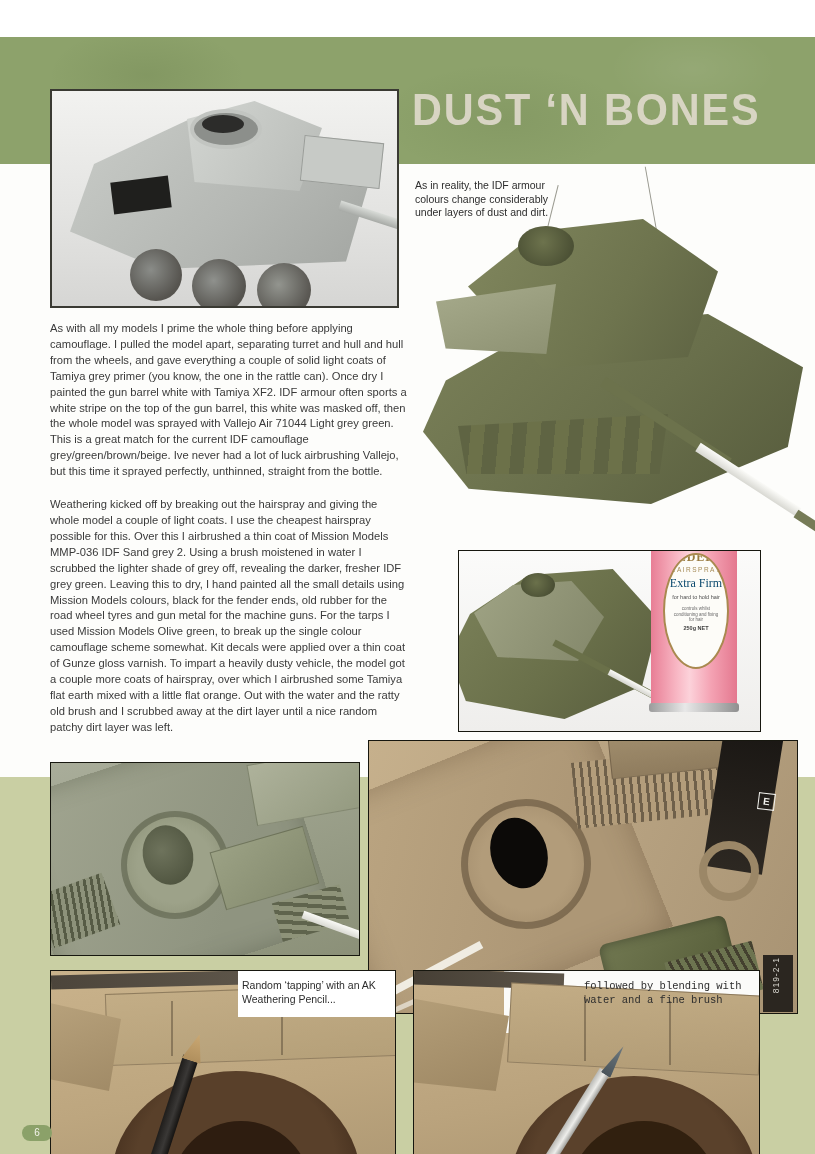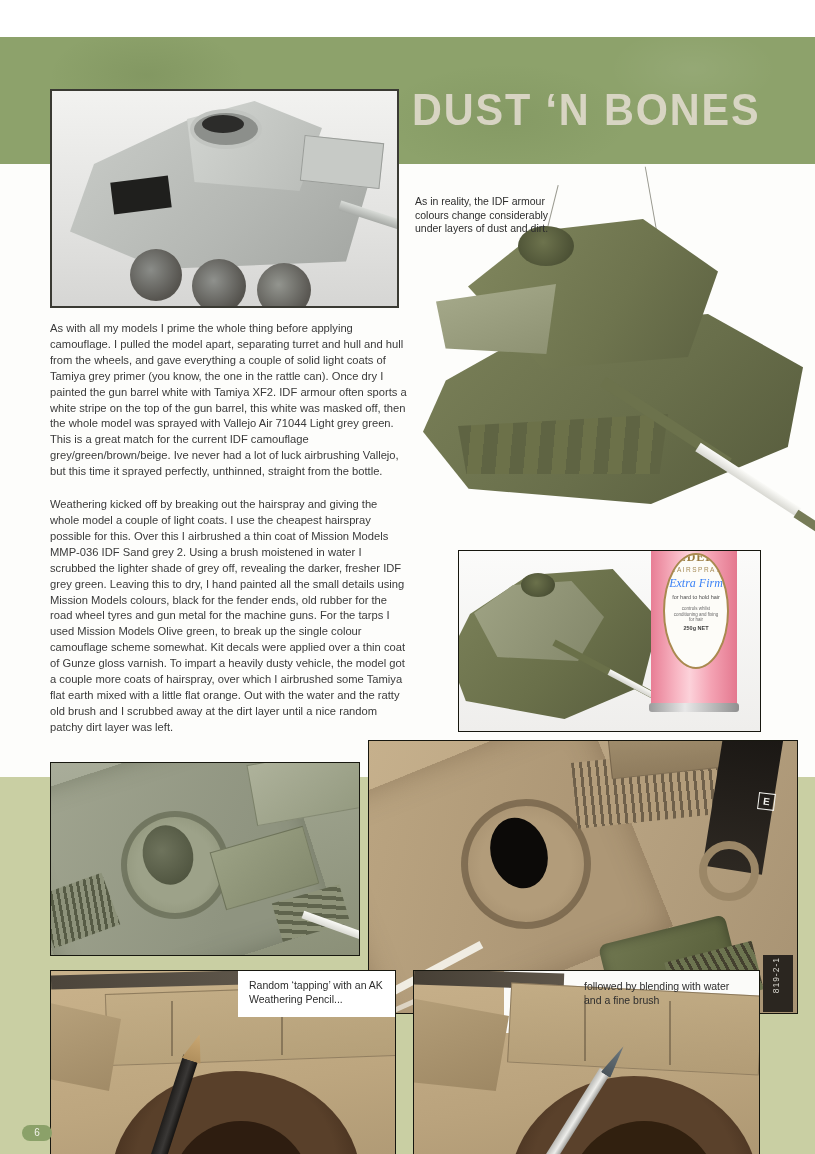--- a/index.html
+++ b/index.html
@@ -17,21 +17,21 @@
       radial-gradient(ellipse 90px 50px at 40% 85%, rgba(255,255,255,.06), transparent 70%);}
   .bg-lower{left:0;top:740px;width:815px;height:414px;background:#c9cfa3;}
 
   .page-title{left:412px;top:48px;font-size:44px;font-weight:bold;letter-spacing:2px;
     color:rgba(222,217,203,.92);transform:scaleX(.94);transform-origin:left top;white-space:nowrap;}
 
   
   .body-col{left:50px;top:284px;width:358px;color:#3a3a3a;font-size:11.2px;line-height:15.9px;text-align:left;}
   .body-col p{margin:0 0 17px 0;}
   .caption{color:#2d2d2d;font-size:10.5px;line-height:13.5px;}
-  .cap-idf{left:415px;top:158px;width:142px;}
+  .cap-idf{left:415px;top:142px;width:142px;}
   .pagenum{left:22px;top:1088px;width:30px;height:16px;border-radius:8px;background:#8ba169;
     color:#f3f3ea;font-size:10px;line-height:16px;text-align:center;}
 
   
   .ph{position:absolute;overflow:hidden;border:1px solid #17170f;}
   .ph-primer{left:50px;top:52px;width:345px;height:215px;border:2px solid #3a3a33;
     background:linear-gradient(180deg,#f2f2f0 0%,#e4e4e2 55%,#d6d6d4 100%);}
   .ph-green{left:398px;top:127px;width:417px;height:378px;border:none;background:transparent;}
   .ph-hairspray{left:458px;top:513px;width:301px;height:180px;background:linear-gradient(180deg,#fbfbfa,#efeeec);}
   .ph-big{left:368px;top:703px;width:428px;height:272px;
@@ -51,21 +51,21 @@
   
   .can-body{left:192px;top:-14px;width:86px;height:172px;border-radius:8px 8px 3px 3px;
     background:linear-gradient(90deg,#e87e95 0%,#f8b7c4 30%,#fcd2da 45%,#f4a2b3 70%,#e4788f 100%);}
   .can-rim{left:190px;top:152px;width:90px;height:9px;border-radius:3px;
     background:linear-gradient(90deg,#9b9b9b,#e8e8e8 40%,#8f8f8f);}
   .can-label{left:204px;top:2px;width:62px;height:112px;border-radius:50%;background:#fdfcf8;
     border:2px solid #a9894f;overflow:hidden;text-align:center;}
   .lbl-brand{margin-top:-5px;font-size:12px;letter-spacing:1px;color:#9a7c42;font-weight:bold;
     font-family:"Liberation Serif",serif;}
   .lbl-hairspray{font-size:6.5px;letter-spacing:1.5px;color:#a58a55;margin-top:1px;}
-  .lbl-extrafirm{font-family:"Liberation Serif",serif;font-style:italic;font-size:12px;color:#3b82f6;margin-top:3px;}
+  .lbl-extrafirm{font-family:"Liberation Serif",serif;font-size:12px;color:#0c4a6e;margin-top:3px;}
   .lbl-hold{font-size:5.5px;color:#4f4f4f;margin-top:3px;}
   .lbl-small{font-size:4.5px;color:#6a6a6a;margin-top:6px;line-height:5.5px;padding:0 6px;}
   .lbl-net{font-size:5.5px;color:#3f3f3f;font-weight:bold;margin-top:2px;}
 
   
   .mark-e{left:389px;top:52px;width:15px;height:15px;border:1.5px solid #f2f2ee;color:#f2f2ee;
     font-size:10px;font-weight:bold;text-align:center;line-height:15px;transform:rotate(7deg);}
   .serial-strip{left:394px;top:214px;width:30px;height:57px;background:#2b2620;}
   .serial-text{left:8px;top:2px;color:#d8d6cf;font-size:8.5px;letter-spacing:1px;
     writing-mode:vertical-rl;transform:rotate(180deg);}
@@ -164,34 +164,34 @@
   <div class="ph ph-botl">
     <div class="el" style="left:0;top:0;width:344px;height:14px;background:linear-gradient(90deg,#4c453b,#6a6154);transform:rotate(-1.5deg);"></div>
     <div class="el" style="left:55px;top:18px;width:290px;height:70px;background:linear-gradient(175deg,#c3ad86,#b5a079);border:1px solid rgba(90,75,55,.45);transform:rotate(-2deg);"></div>
     <div class="el" style="left:-10px;top:30px;width:80px;height:90px;background:linear-gradient(160deg,#b8a27c,#a08a66);clip-path:polygon(0 0,100% 20%,85% 100%,0 85%);"></div>
     <div class="el" style="left:120px;top:30px;width:2px;height:55px;background:rgba(90,75,55,.5);"></div>
     <div class="el" style="left:230px;top:26px;width:2px;height:58px;background:rgba(90,75,55,.5);"></div>
     <div class="el ring" style="left:60px;top:100px;width:250px;height:220px;background:radial-gradient(circle at 50% 45%,#59402a 58%,#47311f 75%,#3a2718 100%);"></div>
     <div class="el ring" style="left:120px;top:150px;width:140px;height:140px;background:#2e1d10;"></div>
     <div class="el" style="left:132px;top:86px;width:16px;height:140px;background:linear-gradient(90deg,#1f1d1b,#3a3836 55%,#151311);transform:rotate(18deg);transform-origin:top center;"></div>
     <div class="el" style="left:130px;top:62px;width:20px;height:28px;background:linear-gradient(180deg,#caa873,#b08f5d);clip-path:polygon(50% 0,100% 100%,0 100%);transform:rotate(18deg);transform-origin:bottom center;"></div>
-    <div class="cap-box" style="left:187px;top:0;width:188px;height:46px;padding:8px 0 0 11px;box-sizing:border-box;">
+    <div class="cap-box" style="left:187px;top:0;width:188px;height:46px;padding:8px 0 0 4px;box-sizing:border-box;">
       <div class="caption" style="width:135px;">Random ‘tapping’ with an AK Weathering Pencil...</div>
     </div>
   </div>
 
   <div class="ph ph-botr">
     <div class="el" style="left:90px;top:0;width:255px;height:62px;background:#fbfbf9;"></div>
     <div class="el" style="left:0;top:0;width:150px;height:16px;background:linear-gradient(90deg,#463f35,#5e564a);transform:rotate(2deg);"></div>
     <div class="el" style="left:95px;top:18px;width:250px;height:78px;background:linear-gradient(175deg,#c2ac85,#b29c76);border:1px solid rgba(90,75,55,.45);transform:rotate(3deg);"></div>
     <div class="el" style="left:-15px;top:20px;width:110px;height:100px;background:linear-gradient(160deg,#b6a07a,#9d8763);clip-path:polygon(0 5%,100% 25%,88% 100%,0 90%);"></div>
     <div class="el" style="left:170px;top:24px;width:2px;height:66px;background:rgba(90,75,55,.5);"></div>
     <div class="el" style="left:255px;top:30px;width:2px;height:64px;background:rgba(90,75,55,.5);"></div>
     <div class="el ring" style="left:95px;top:105px;width:250px;height:230px;background:radial-gradient(circle at 50% 45%,#5a412b 58%,#483220 75%,#3b2818 100%);"></div>
     <div class="el ring" style="left:155px;top:150px;width:150px;height:150px;background:#31200f;"></div>
     <div class="el" style="left:185px;top:100px;width:12px;height:120px;background:linear-gradient(90deg,#b9b9b5,#ededea 55%,#9f9f9b);transform:rotate(32deg);transform-origin:top center;"></div>
     <div class="el" style="left:186px;top:70px;width:11px;height:34px;background:linear-gradient(180deg,#6f7a80,#49535a);clip-path:polygon(50% 0,100% 100%,0 100%);transform:rotate(32deg);transform-origin:bottom center;"></div>
-    <div class="caption" style="position:absolute;left:170px;top:9px;width:165px;">followed by blending with water and a fine brush</div>
+    <div class="caption" style="position:absolute;left:170px;top:9px;width:165px;font-family:Liberation Mono, monospace;">followed by blending with water and a fine brush</div>
   </div>
 
   <div class="abs pagenum">6</div>
 
 </div>
 
 </body></html>

